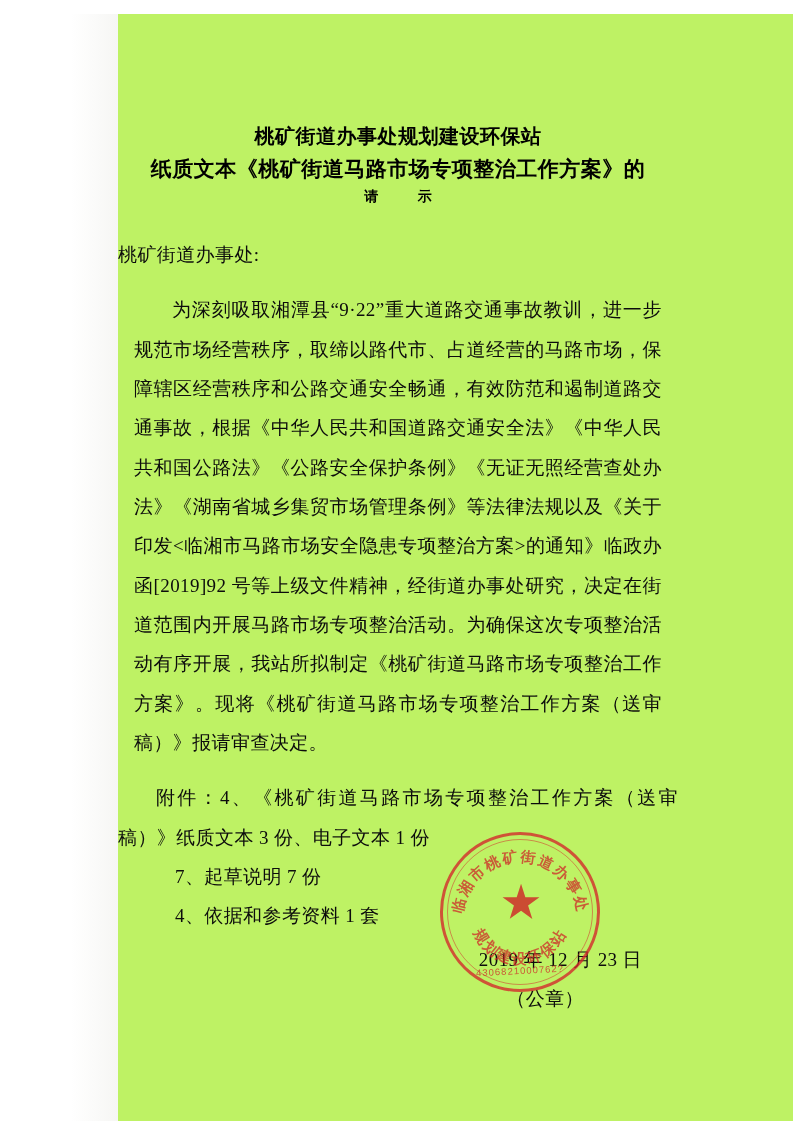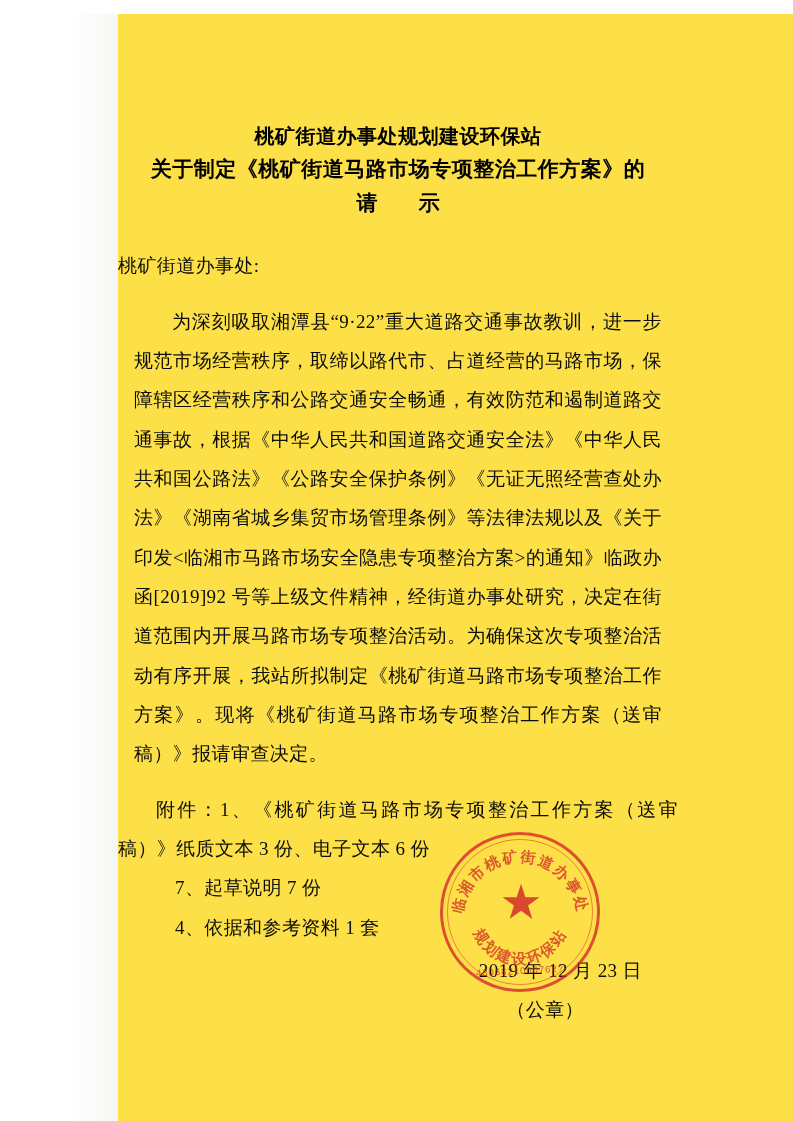--- a/index.html
+++ b/index.html
@@ -11,21 +11,21 @@
     width: 793px;
     height: 1121px;
     font-family: "Liberation Serif", "DejaVu Serif", serif;
     color: #111111;
     position: relative;
     overflow: hidden;
   }
   .page {
     position: absolute;
     inset: 0;
-    background: #fde047;
+    background: #bef264;
   }
   
   .paper-edge-left {
     position: absolute;
     left: 0; top: 0; bottom: 0;
     width: 118px;
     background: linear-gradient(to right, #ffffff 0%, #ffffff 60%, #f6f6f4 100%);
   }
   .paper-edge-top {
     position: absolute;
@@ -43,21 +43,21 @@
     text-align: center;
     font-weight: bold;
     font-size: 21px;
     line-height: 1.62;
     letter-spacing: 0.5px;
     color: #000;
   }
   .title-line-1 { font-size: 20px; }
   .title-line-2 { font-size: 21px; }
   .title-line-3 {
-    font-size: 21px;
+    font-size: 14px;
     letter-spacing: 18px;
     padding-left: 18px;
   }
   .body-block {
     margin-top: 26px;
     font-size: 19px;
     line-height: 2.07;
     letter-spacing: 0.4px;
     color: #0c0c0c;
     text-align: justify;
@@ -160,30 +160,30 @@
 <body>
 
 <div class="page">
   <div class="paper-edge-left"></div>
   <div class="paper-edge-top"></div>
 
   <div class="content">
 
     <div class="title-block">
       <div class="title-line-1">桃矿街道办事处规划建设环保站</div>
-      <div class="title-line-2">关于制定《桃矿街道马路市场专项整治工作方案》的</div>
+      <div class="title-line-2">纸质文本《桃矿街道马路市场专项整治工作方案》的</div>
       <div class="title-line-3">请  示</div>
     </div>
 
     <div class="body-block">
       <div class="salutation">桃矿街道办事处:</div>
 
       <p class="para">为深刻吸取湘潭县“9·22”重大道路交通事故教训，进一步规范市场经营秩序，取缔以路代市、占道经营的马路市场，保障辖区经营秩序和公路交通安全畅通，有效防范和遏制道路交通事故，根据《中华人民共和国道路交通安全法》《中华人民共和国公路法》《公路安全保护条例》《无证无照经营查处办法》《湖南省城乡集贸市场管理条例》等法律法规以及《关于印发&lt;临湘市马路市场安全隐患专项整治方案&gt;的通知》临政办函[2019]92 号等上级文件精神，经街道办事处研究，决定在街道范围内开展马路市场专项整治活动。为确保这次专项整治活动有序开展，我站所拟制定《桃矿街道马路市场专项整治工作方案》。现将《桃矿街道马路市场专项整治工作方案（送审稿）》报请审查决定。</p>
 
-      <p class="attach-line">附件：1、《桃矿街道马路市场专项整治工作方案（送审稿）》纸质文本 3 份、电子文本 6 份</p>
+      <p class="attach-line">附件：4、《桃矿街道马路市场专项整治工作方案（送审稿）》纸质文本 3 份、电子文本 1 份</p>
       <p class="attach-sub">7、起草说明 7 份</p>
       <p class="attach-sub">4、依据和参考资料 1 套</p>
 
       <div class="sign-block">
         <div>2019 年 12 月  23 日</div>
         <div class="sign-seal-label">（公章）</div>
       </div>
     </div>
   </div>
 

